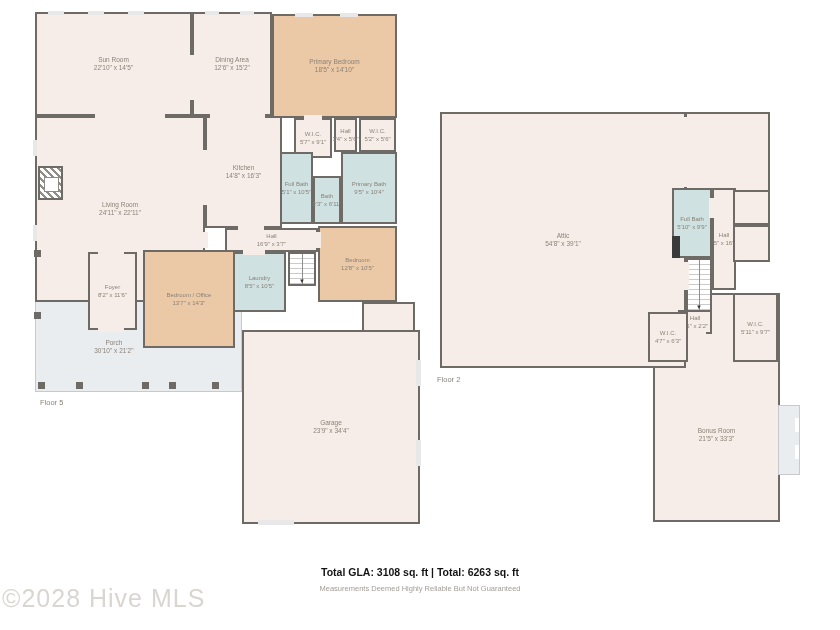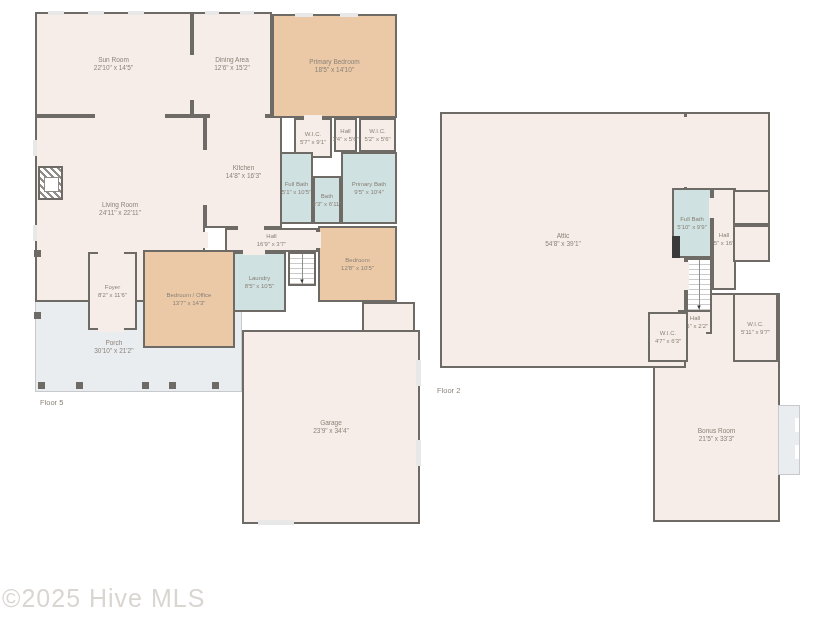--- a/index.html
+++ b/index.html
@@ -280,20 +280,22 @@
   </div>
 
   <div class="room porchfill" style="left:778px;top:405px;width:22px;height:70px"></div>
   <div class="win" style="left:795px;top:418px;width:4px;height:14px;background:#ffffff"></div>
   <div class="win" style="left:795px;top:445px;width:4px;height:14px;background:#ffffff"></div>
 
   <div class="gap" style="left:709px;top:198px;width:6px;height:20px"></div>
   <div class="gap" style="left:683px;top:262px;width:6px;height:28px"></div>
   <div class="gap" style="left:688px;top:331px;width:18px;height:6px"></div>
 
-  <div class="floor-label" style="left:437px;top:386px">Floor 2</div>
+  <div class="floor-label" style="left:437px;top:375px">Floor 2</div>
 
   <div class="summary">
-  </div>
-
-  <div class="watermark">©2025 Hive MLS</div>
+    <div class="s1">Total GLA: 3108 sq. ft | Total: 6263 sq. ft</div>
+    <div class="disc">Measurements Deemed Highly Reliable But Not Guaranteed</div>
+  </div>
+
+  <div class="watermark">©2028 Hive MLS</div>
 
 </div>
 
 </body></html>

